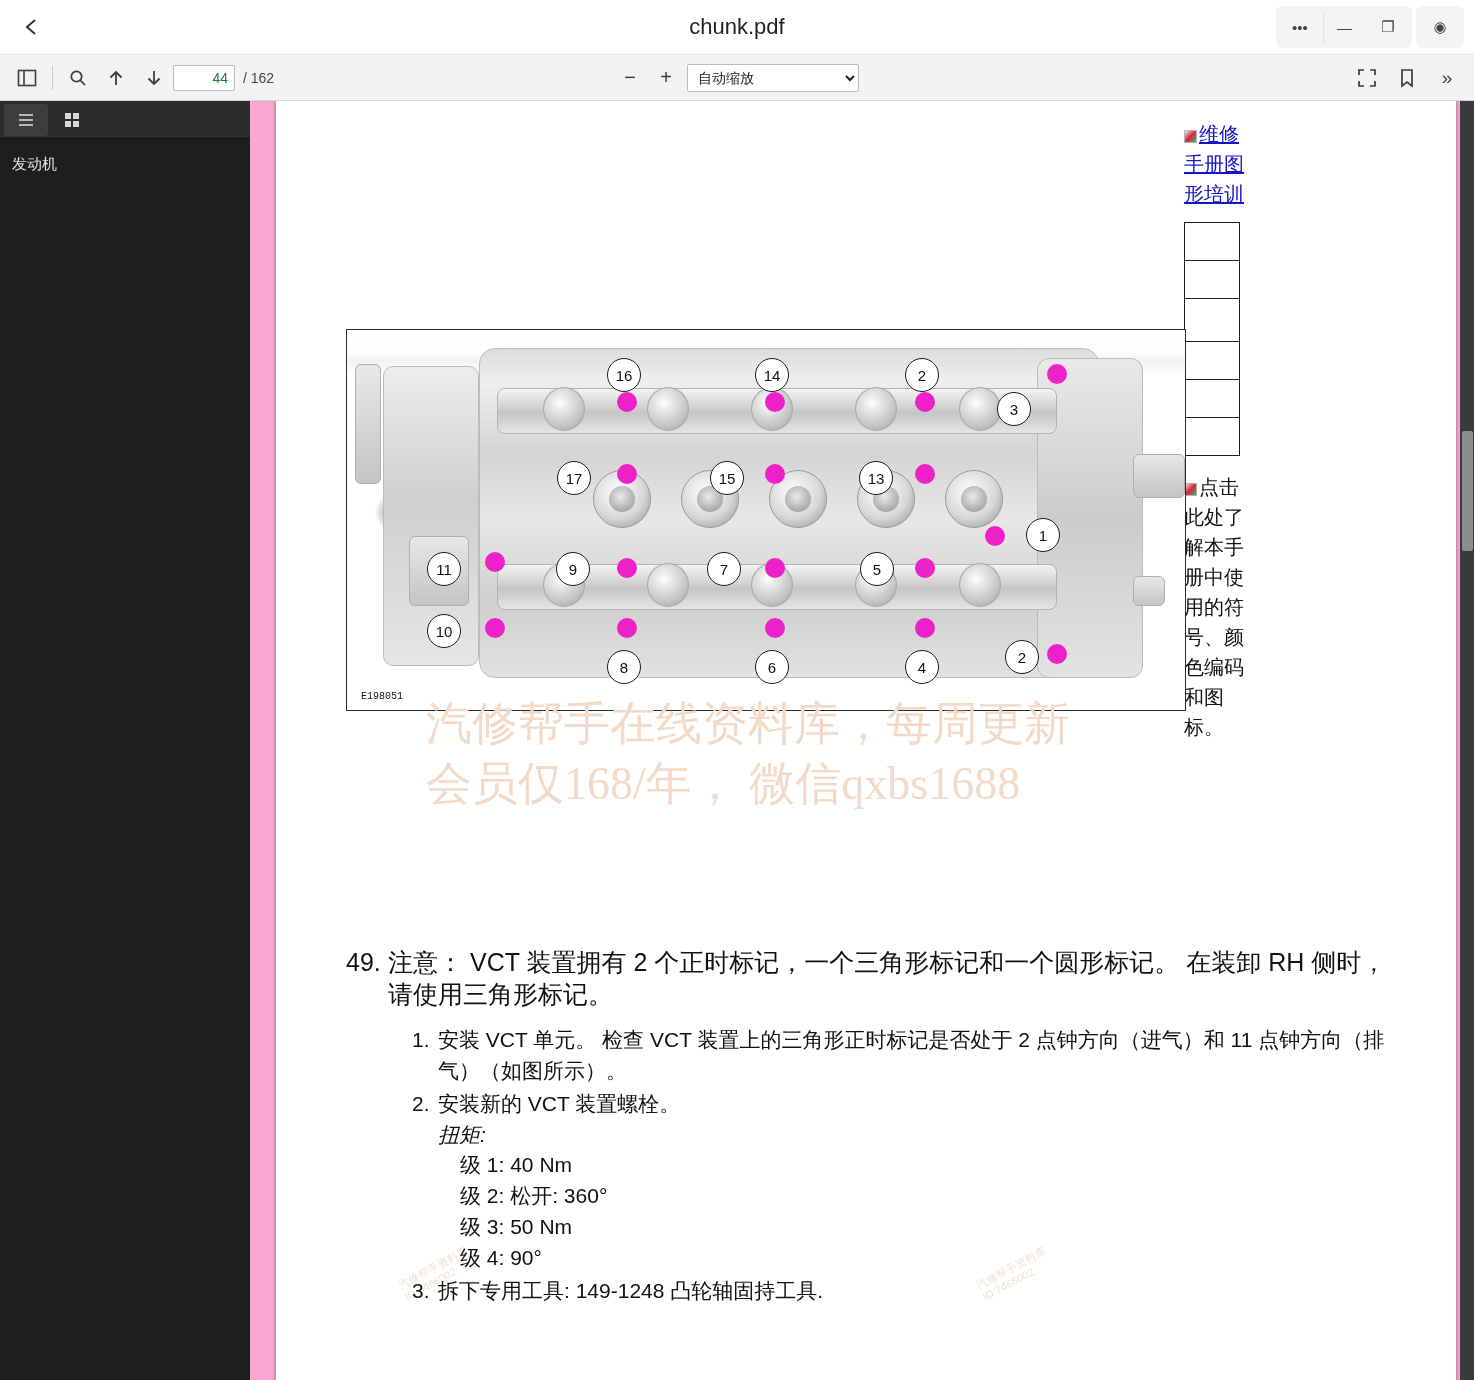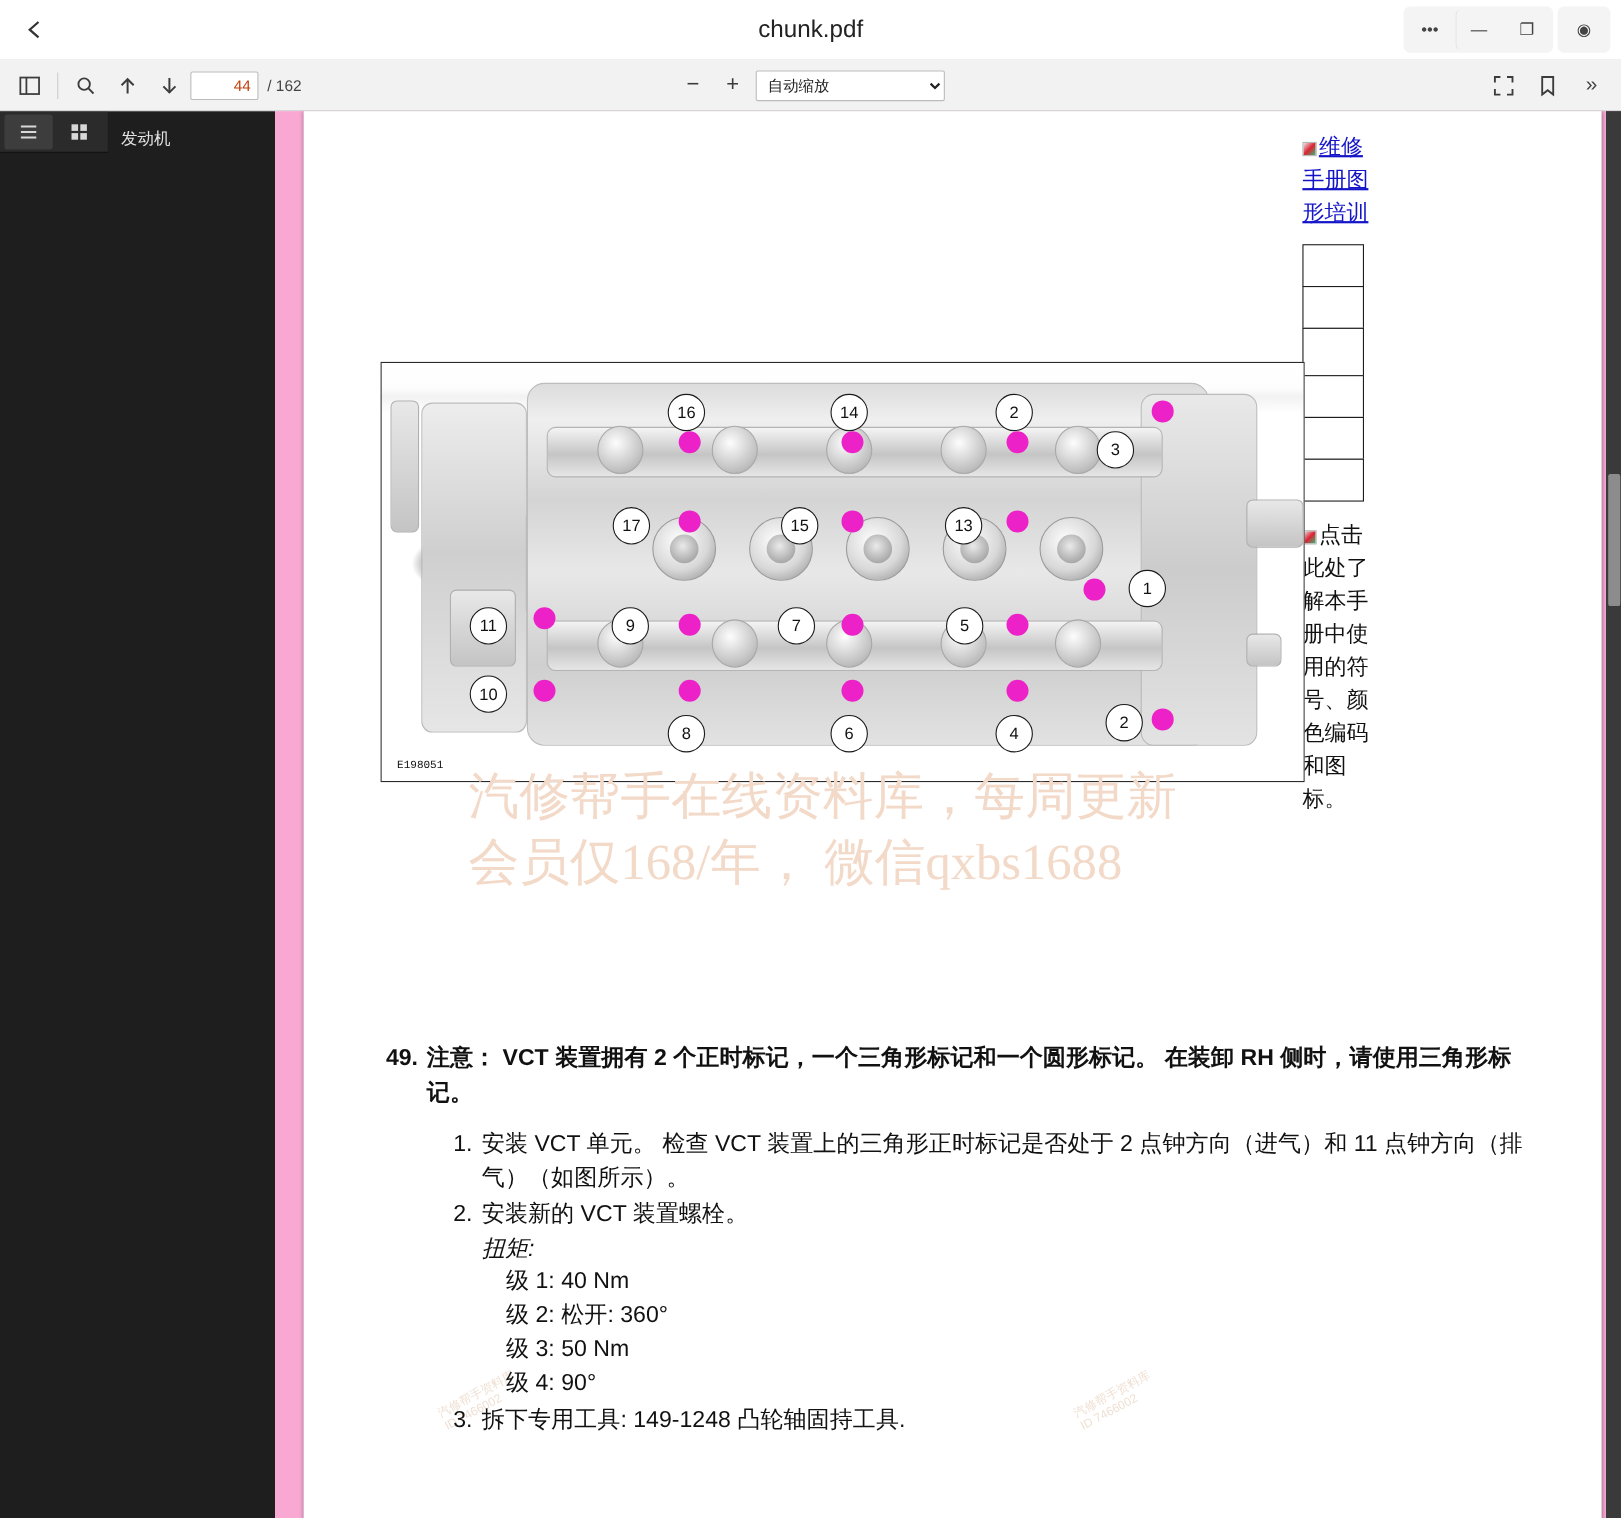--- a/index.html
+++ b/index.html
@@ -76,21 +76,21 @@
     margin: 0 6px;
   }
   .page-num-input {
     width: 62px; height: 26px;
     border: 1px solid #bcbcbc;
     background: #fff;
     border-radius: 2px;
     text-align: right;
     padding: 0 6px;
     font-size: 14px;
-    color: #c2410c;
+    color: #15803d;
     font-family: "Liberation Sans", sans-serif;
   }
   .page-total {
     font-size: 14px;
     color: #444;
     margin-left: 8px;
   }
   .tb-center {
     position: absolute;
     left: 50%;
@@ -122,21 +122,21 @@
   .workspace {
     display: flex;
     height: calc(1380px - 55px - 46px);
   }
   .sidebar {
     width: 250px;
     background: #1e1e1e;
     color: #d6d6d6;
     flex: none;
     display: flex;
-    flex-direction: row;
+    flex-direction: column;
   }
   .sidebar-tabs {
     height: 38px;
     background: #2b2b2b;
     display: flex;
     align-items: center;
     padding: 0 4px;
     gap: 2px;
     border-bottom: 1px solid #111;
   }
@@ -341,23 +341,23 @@
   }
   
   .body-text {
     position: absolute;
     left: 70px; top: 845px;
     width: 1060px;
     color: #111;
   }
   .step-line {
     display: flex;
-    font-size: 21px;
+    font-size: 25px;
     line-height: 32px;
-    font-weight: bold;
+    font-weight: normal;
   }
   .step-no { width: 42px; flex: none; text-align: right; padding-right: 8px; }
   .step-text { flex: 1; }
   .sub-list { margin-top: 14px; padding-left: 66px; }
   .sub-item {
     display: flex;
     font-size: 21px;
     line-height: 31px;
     margin-bottom: 2px;
   }

